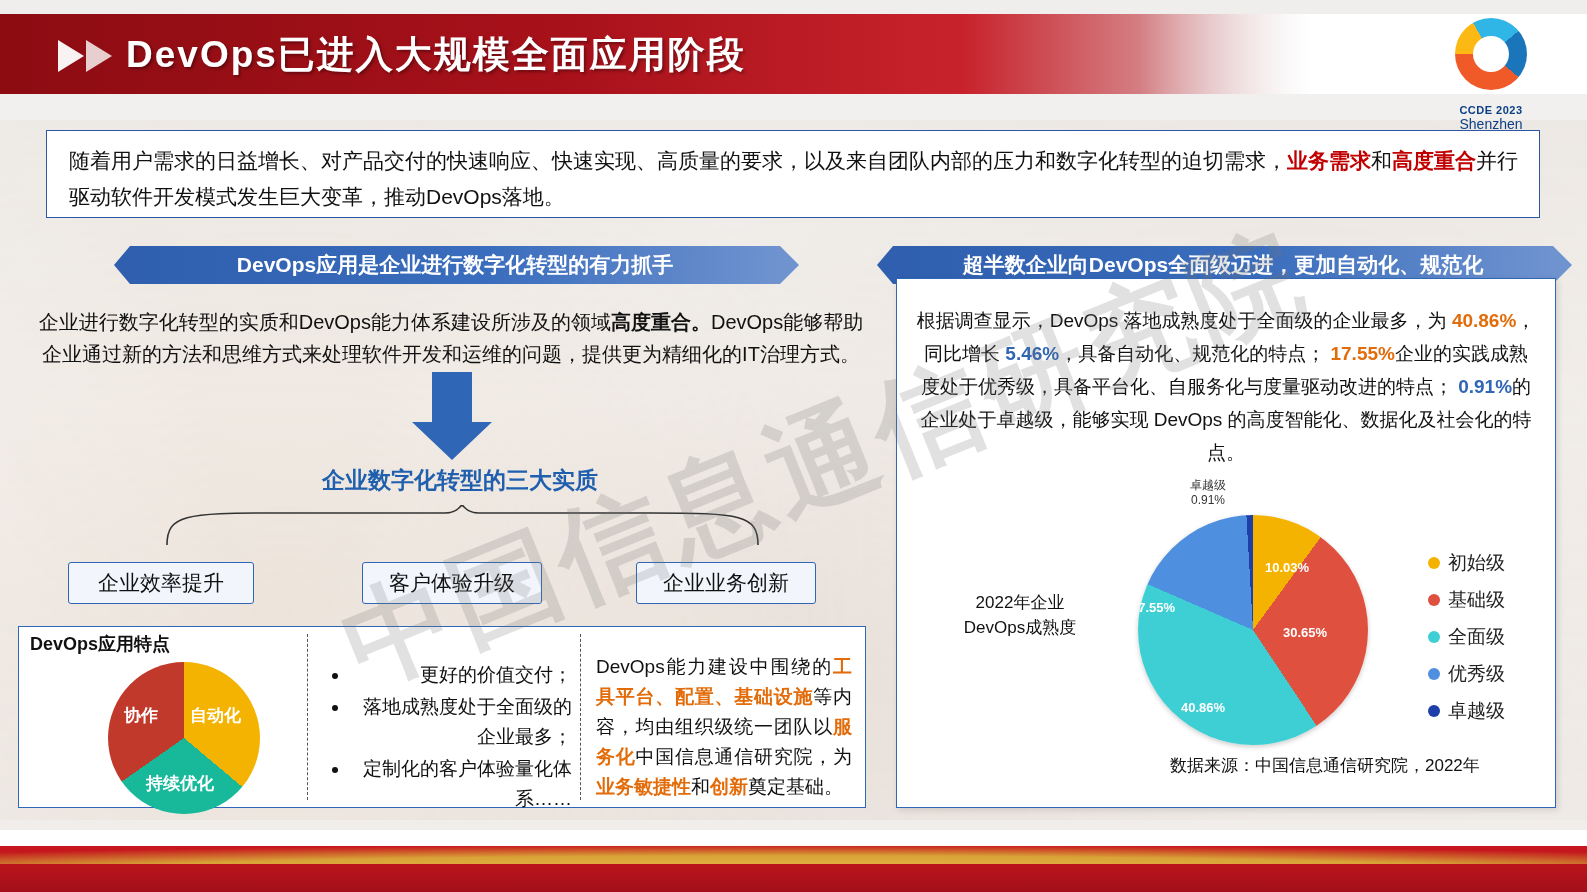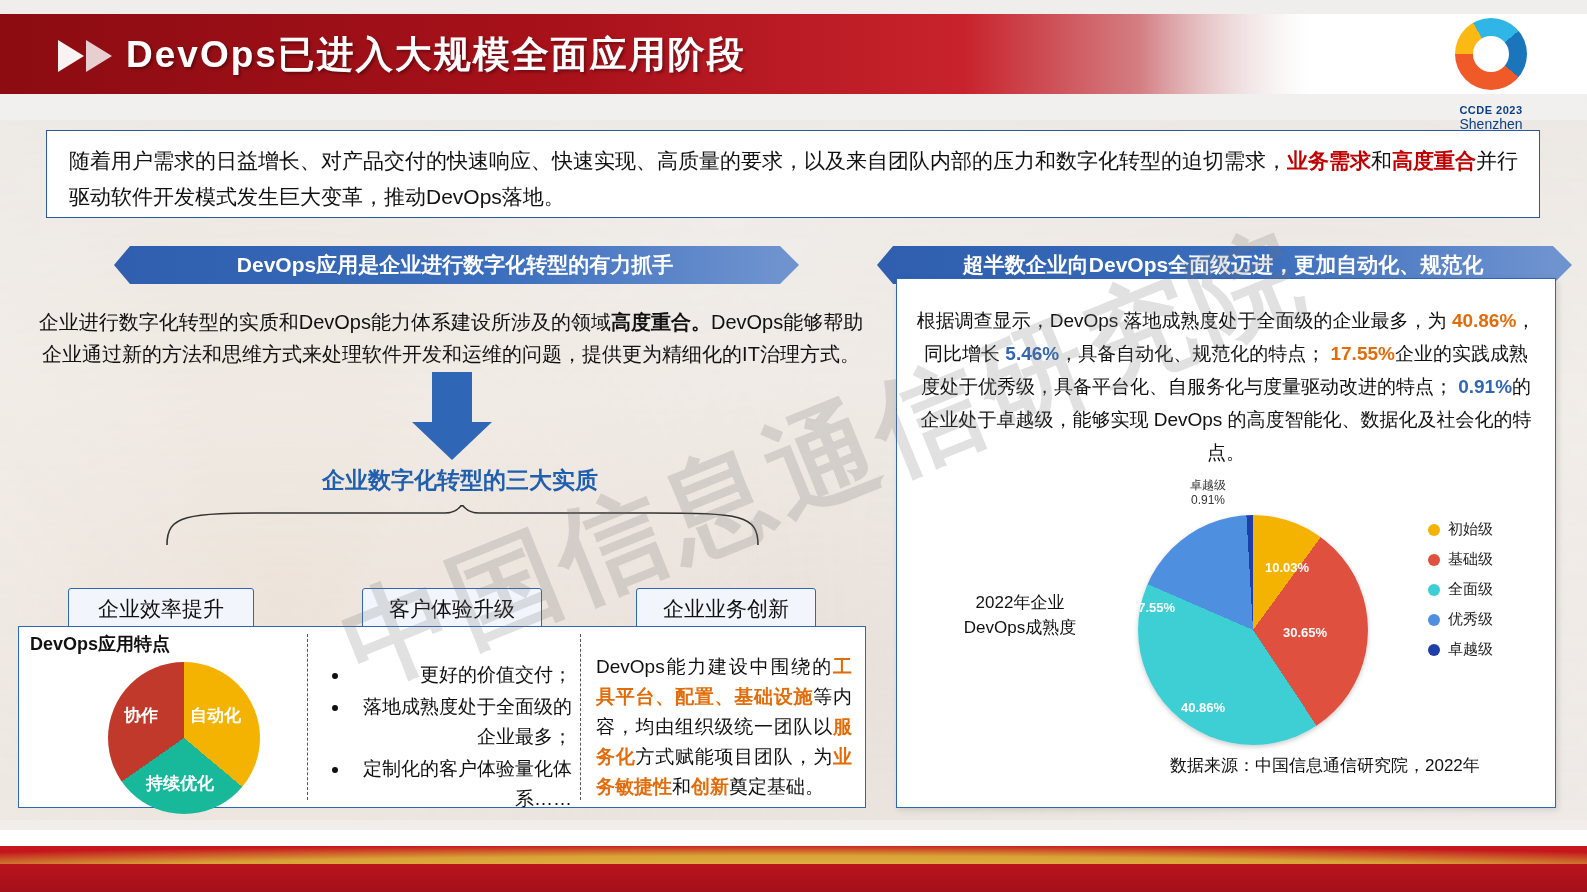--- a/index.html
+++ b/index.html
@@ -105,21 +105,21 @@
     border-top:38px solid #2f66b5;
   }
   .three-title{
     position:absolute;left:250px;top:465px;width:420px;text-align:center;
     font-size:23px;font-weight:bold;color:#1f5fae;
   }
   .brace{
     position:absolute;left:165px;top:505px;width:595px;height:42px;
   }
   .pill{
-    position:absolute;top:588px;height:40px;
+    position:absolute;top:562px;height:40px;
     background:#f2f6fc;border:1px solid #2f66b5;border-radius:3px;
     display:flex;align-items:center;justify-content:center;
     font-size:21px;color:#111;text-align:center;
   }
   #pill-0{left:68px;width:184px;}
   #pill-1{left:362px;width:178px;}
   #pill-2{left:636px;width:178px;}
   
   .panel{
     position:absolute;left:18px;top:626px;width:848px;height:182px;
@@ -183,21 +183,21 @@
   #pl-30{left:1283px;top:625px;}
   #pl-40{left:1181px;top:700px;}
   #pl-17{left:1131px;top:600px;color:#ffffff;}
   .pie-callout{
     position:absolute;left:1190px;top:478px;text-align:center;font-size:12px;color:#333;line-height:15px;
   }
   .pie-title{
     position:absolute;left:955px;top:590px;width:130px;text-align:center;
     font-size:17px;font-weight:normal;color:#111;line-height:25px;
   }
-  .legend{position:absolute;left:1428px;top:520px;font-size:15px;color:#222;}
+  .legend{position:absolute;left:1428px;top:550px;font-size:19px;color:#222;}
   .legend div{display:flex;align-items:center;margin-bottom:11px;}
   .legend i{width:12px;height:12px;border-radius:50%;display:inline-block;margin-right:8px;}
   .source{
     position:absolute;left:1170px;top:754px;font-size:17px;color:#111;
   }
   
   .watermark{
     position:absolute;left:300px;top:180px;width:1050px;height:560px;
     display:flex;align-items:center;justify-content:center;
     font-size:108px;color:rgba(120,120,120,.22);font-weight:bold;
@@ -272,21 +272,21 @@
 
   <div class="bullets">
     <ul>
       <li>更好的价值交付；</li>
       <li>落地成熟度处于全面级的企业最多；</li>
       <li>定制化的客户体验量化体系……</li>
     </ul>
   </div>
 
   <div class="right-text">
-    <span>DevOps能力建设中围绕的</span><span class="orange">工具平台、配置、基础设施</span><span>等内容，均由组织级统一团队以</span><span class="orange">服务化</span><span>方式赋能项目团队，为</span><span class="orange">业务敏捷性</span><span>和</span><span class="orange">创新</span><span>奠定基础。</span>
+    <span>DevOps能力建设中围绕的</span><span class="orange">工具平台、配置、基础设施</span><span>等内容，均由组织级统一团队以</span><span class="orange">服务化</span><span>中国信息通信研究院，为</span><span class="orange">业务敏捷性</span><span>和</span><span class="orange">创新</span><span>奠定基础。</span>
   </div>
 
   <div class="ribbon" id="ribbon-right">超半数企业向DevOps全面级迈进，更加自动化、规范化</div>
   <div class="card"></div>
 
   <div class="card-para">
     <span>根据调查显示，DevOps 落地成熟度处于全面级的企业最多，为</span>
     <span class="pct">40.86%</span><span>，同比增长</span>
     <span class="pct-b">5.46%</span><span>，具备自动化、规范化的特点；</span>
     <span class="pct">17.55%</span><span>企业的实践成熟度处于优秀级，具备平台化、自服务化与度量驱动改进的特点；</span>

